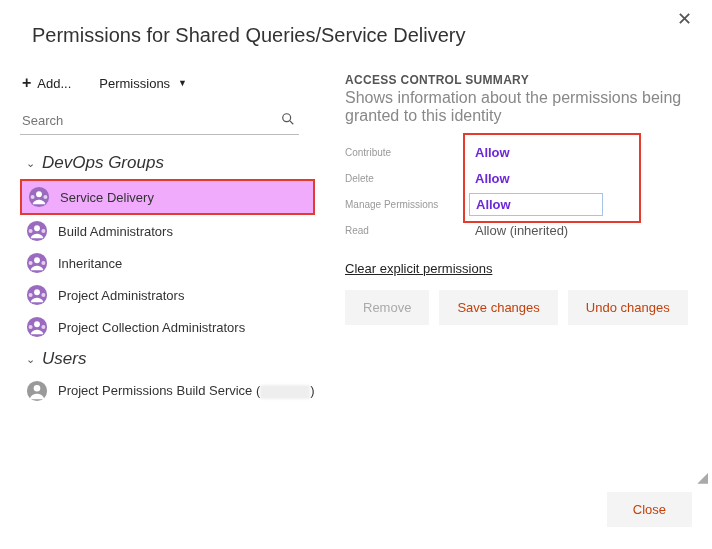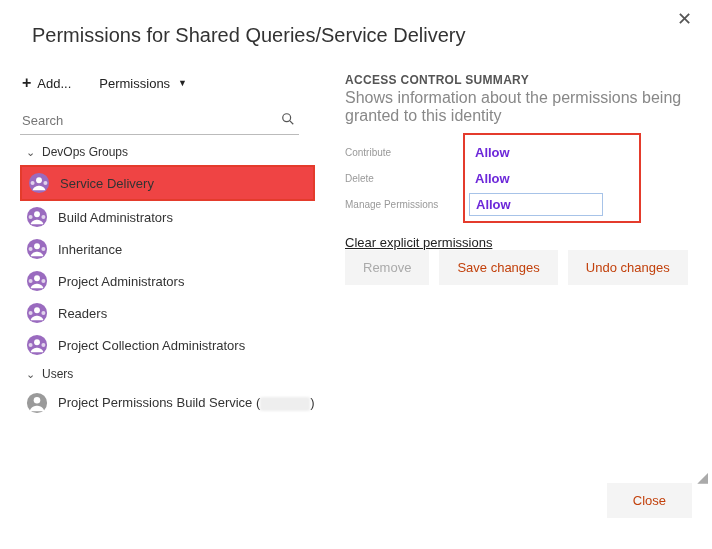--- a/index.html
+++ b/index.html
@@ -61,21 +61,21 @@
     line-height: 1;
   }
   .caret-down {
     font-size: 9px;
     margin-left: 2px;
   }
   .search-row {
     position: relative;
     border-bottom: 1px solid #bbb;
     margin-right: 16px;
-    margin-bottom: 4px;
+    margin-bottom: 12px;
   }
   .search-row input {
     width: 100%;
     border: none;
     outline: none;
     padding: 6px 24px 6px 2px;
     font-size: 13px;
     color: #666;
   }
   .search-row .mag {
@@ -101,26 +101,26 @@
   }
   .ident-list .item {
     display: flex;
     align-items: center;
     gap: 10px;
     padding: 5px 0 5px 6px;
     cursor: pointer;
     white-space: nowrap;
   }
   .ident-list .item.selected {
-    background: #ef4444;
+    background: #f0abfc;
   }
   .hl-red {
     border: 2px solid #e43b2c;
   }
-  .group-label { font-size: 12px; }
+  .group-label { font-size: 17px; font-style: italic; }
   .avatar {
     width: 22px;
     height: 22px;
     display: flex;
     align-items: center;
     justify-content: center;
   }
   .avatar svg { width: 22px; height: 22px; }
   .blur-chip {
     display: inline-block;
@@ -183,20 +183,21 @@
     color: #555;
   }
   .perm-value.boxed {
     border: 1px solid #a7c3e8;
     width: 134px;
     padding: 3px 6px;
   }
   .clear-link {
     display: inline-block;
     margin-top: 18px;
+    margin-bottom: 14px;
     font-size: 13px;
     color: #222;
     text-decoration: underline;
     cursor: pointer;
   }
   .action-row {
     display: flex;
     gap: 10px;
   }
   .flat-btn {
@@ -207,21 +208,21 @@
     color: #c2410c;
     cursor: pointer;
   }
   .flat-btn.disabled {
     color: #aaa;
     cursor: default;
   }
   .footer {
     position: absolute;
     right: 20px;
-    bottom: 31px;
+    bottom: 22px;
   }
   .footer .flat-btn {
     padding: 10px 26px;
   }
   .resize {
     position: absolute;
     right: 4px;
     bottom: 64px;
     color: #aaa;
     font-size: 14px;
@@ -315,32 +316,20 @@
       <div class="item">
         <span class="avatar">
           <svg viewBox="0 0 24 24">
               <circle cx="12" cy="12" r="11" fill="#9a6bbf"></circle>
               <circle cx="12" cy="9" r="3.2" fill="#fff"></circle>
               <path d="M5 20c1-4 5-5 7-5s6 1 7 5" fill="#fff"></path>
               <circle cx="5" cy="12" r="2.2" fill="#fff" opacity=".7"></circle>
               <circle cx="19" cy="12" r="2.2" fill="#fff" opacity=".7"></circle>
             </svg>
         </span>
-        <span>Readers</span>
-      </div>
-      <div class="item">
-        <span class="avatar">
-          <svg viewBox="0 0 24 24">
-              <circle cx="12" cy="12" r="11" fill="#9a6bbf"></circle>
-              <circle cx="12" cy="9" r="3.2" fill="#fff"></circle>
-              <path d="M5 20c1-4 5-5 7-5s6 1 7 5" fill="#fff"></path>
-              <circle cx="5" cy="12" r="2.2" fill="#fff" opacity=".7"></circle>
-              <circle cx="19" cy="12" r="2.2" fill="#fff" opacity=".7"></circle>
-            </svg>
-        </span>
         <span>Project Collection Administrators</span>
       </div>
     </div>
 
     <div class="group-header">
       <span class="chev">⌄</span>
       <span class="group-label">Users</span>
     </div>
 
     <div class="ident-list">
@@ -370,20 +359,24 @@
         <span class="perm-label">Contribute</span>
         <span class="perm-value">Allow</span>
       </div>
       <div class="perm-row">
         <span class="perm-label">Delete</span>
         <span class="perm-value">Allow</span>
       </div>
       <div class="perm-row">
         <span class="perm-label">Manage Permissions</span>
         <span class="perm-value boxed">Allow</span>
+      </div>
+      <div class="perm-row">
+        <span class="perm-label">Read</span>
+        <span class="perm-value inherited">Allow (inherited)</span>
       </div>
     </div>
 
     <a class="clear-link">Clear explicit permissions</a>
 
     <div class="action-row">
       <button class="flat-btn disabled">Remove</button>
       <button class="flat-btn">Save changes</button>
       <button class="flat-btn">Undo changes</button>
     </div>

